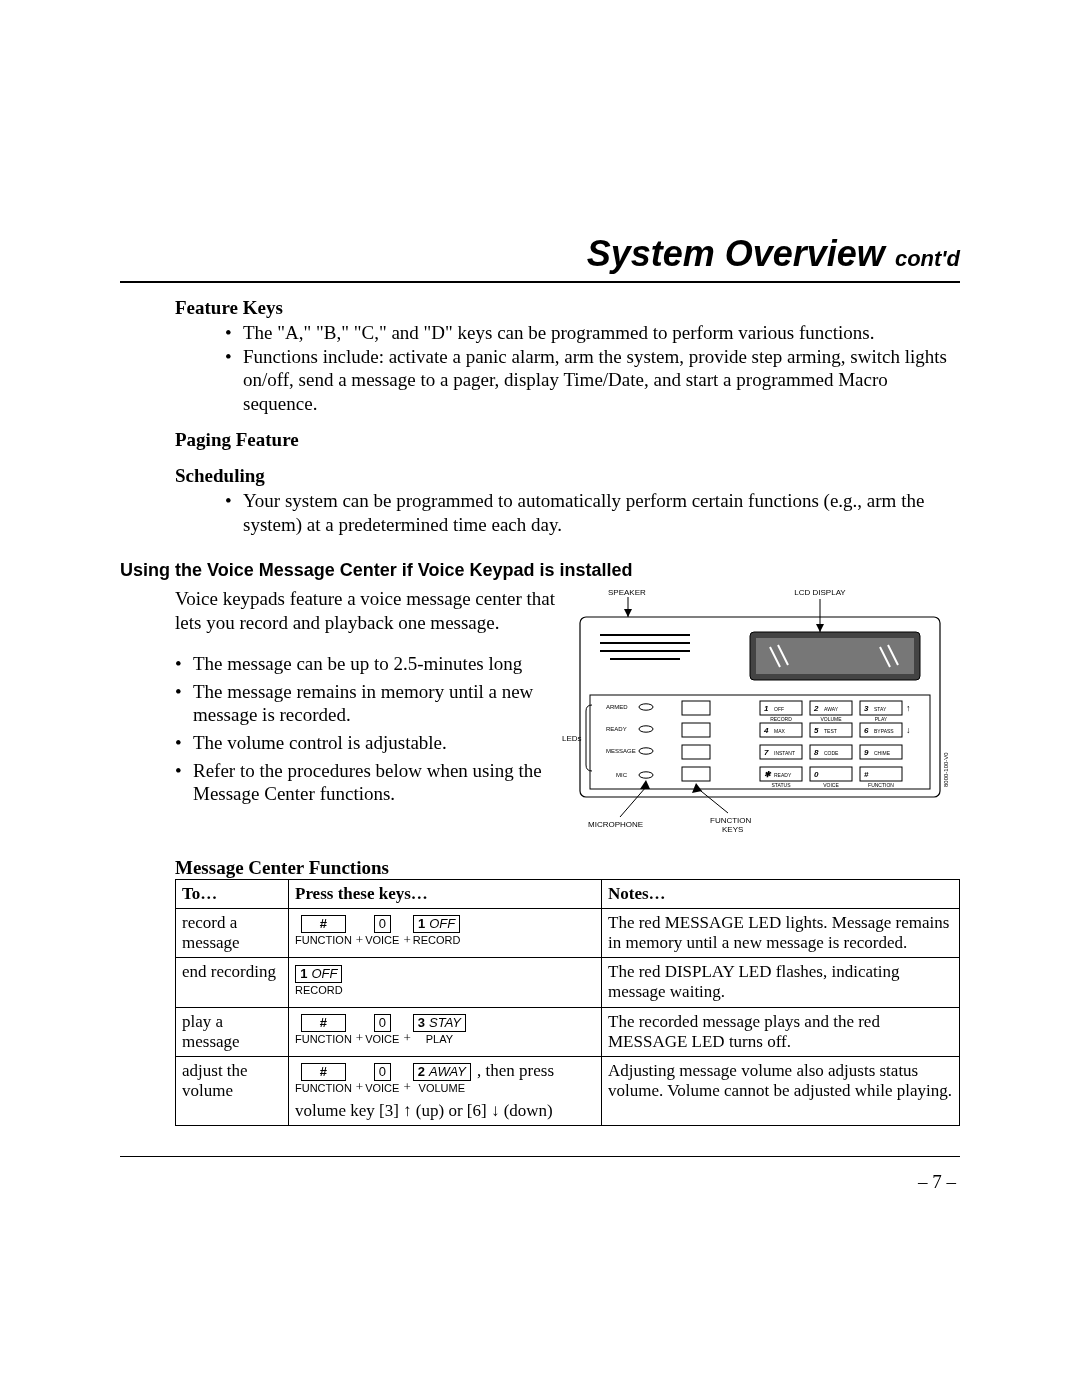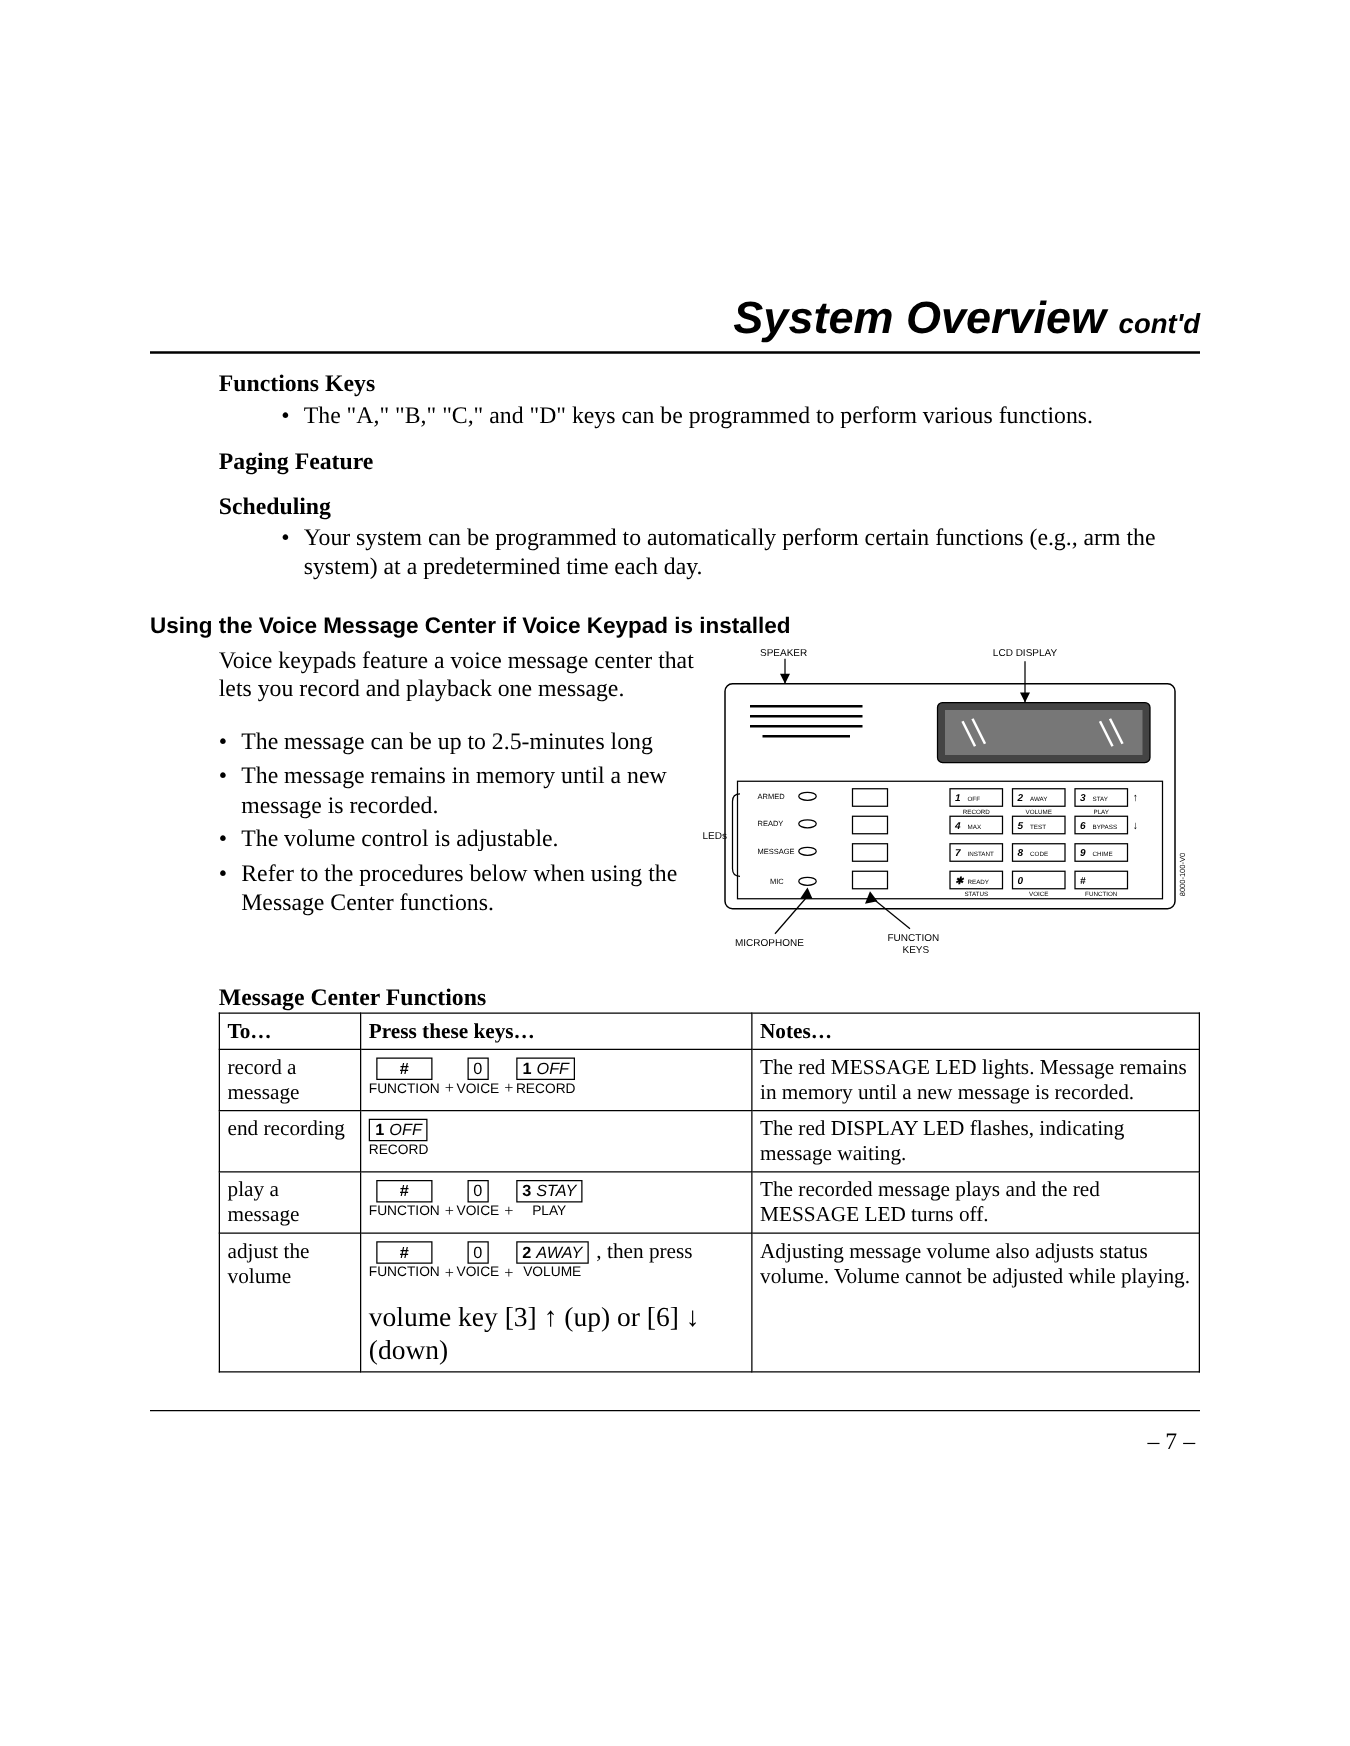--- a/index.html
+++ b/index.html
@@ -158,23 +158,24 @@
 </head>
 <body>
 
 <div class="page">
 
   <div class="title">
     <span>System Overview</span>
     <span class="sub">cont'd</span>
   </div>
 
-  <div class="section-heading">Functions Keys</div>
+  <div class="section-heading">Feature Keys</div>
   <ul class="bullets">
     <li>The "A," "B," "C," and "D" keys can be programmed to perform various functions.</li>
+    <li>Functions include: activate a panic alarm, arm the system, provide step arming, switch lights on/off, send a message to a pager, display Time/Date, and start a programmed Macro sequence.</li>
   </ul>
 
   <div class="section-heading">Paging Feature</div>
 
   <div class="section-heading">Scheduling</div>
   <ul class="bullets">
     <li>Your system can be programmed to automatically perform certain functions (e.g., arm the system) at a predetermined time each day.</li>
   </ul>
 
   <div class="h2">Using the Voice Message Center if Voice Keypad is installed</div>
@@ -323,21 +324,21 @@
           <td>play a message</td>
           <td>
             <div><span class="keygroup"><span class="key wide">#</span><span class="sublabel">FUNCTION</span></span><span class="plus">+</span><span class="keygroup"><span class="key">0</span><span class="sublabel">VOICE</span></span><span class="plus">+</span><span class="keygroup"><span class="key"><span class="knum">3</span><span class="klabel">STAY</span></span><span class="sublabel">PLAY</span></span></div>
           </td>
           <td>The recorded message plays and the red MESSAGE LED turns off.</td>
         </tr>
         <tr>
           <td>adjust the volume</td>
           <td>
             <div><span class="keygroup"><span class="key wide">#</span><span class="sublabel">FUNCTION</span></span><span class="plus">+</span><span class="keygroup"><span class="key">0</span><span class="sublabel">VOICE</span></span><span class="plus">+</span><span class="keygroup"><span class="key"><span class="knum">2</span><span class="klabel">AWAY</span></span><span class="sublabel">VOLUME</span></span><span style="font-size: 17px;"> , then press</span></div>
-            <div style="font-size: 22px; margin-top: 16px;">volume key [3] ↑ (up) or [6] ↓ (down)</div>
+            <div style="font-size: 17px; margin-top: 6px;">volume key [3] ↑ (up) or [6] ↓ (down)</div>
           </td>
           <td>Adjusting message volume also adjusts status volume. Volume cannot be adjusted while playing.</td>
         </tr>
       </tbody>
   </table>
 
   <div class="page-footer-rule"></div>
   <div class="page-number">– 7 –</div>
 </div>
 

